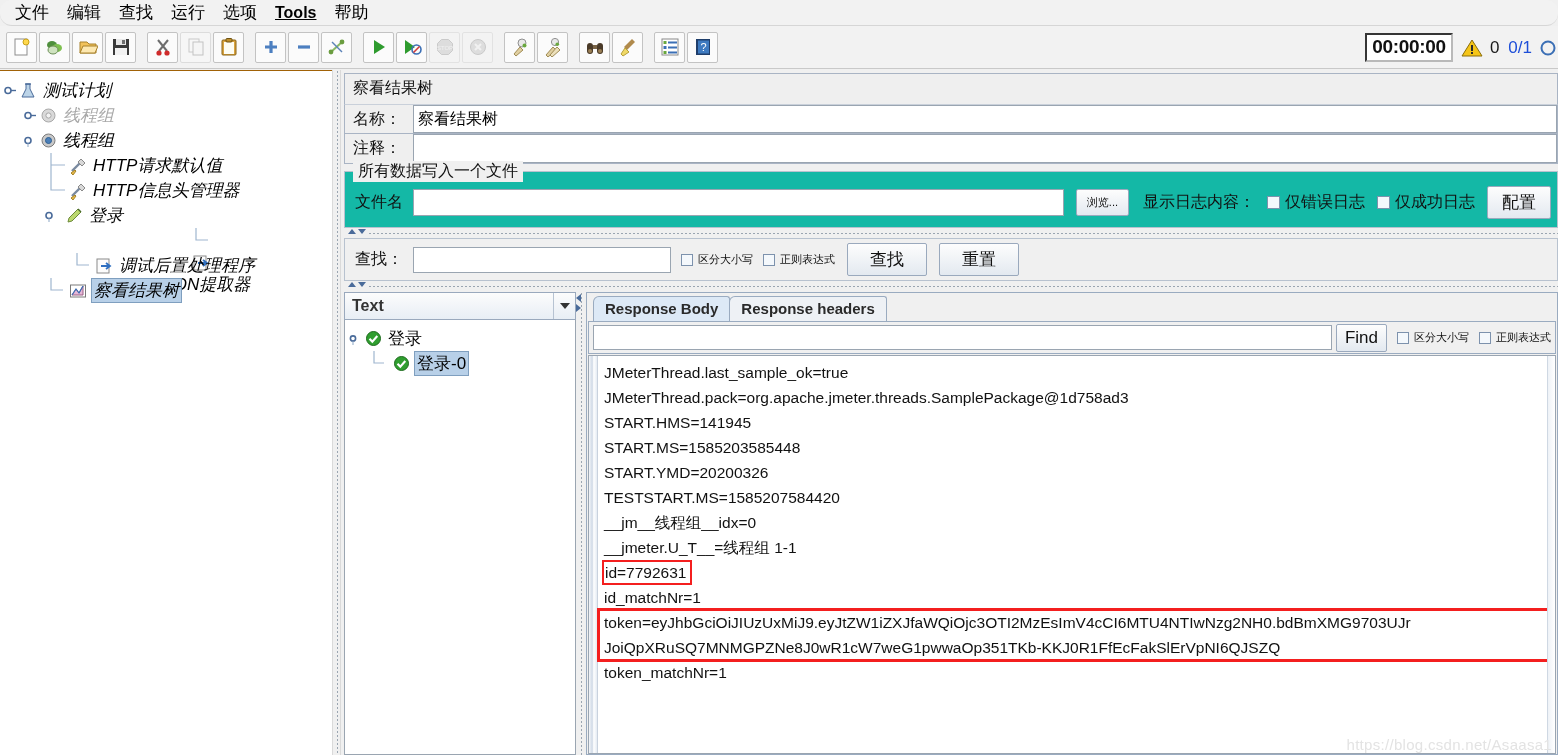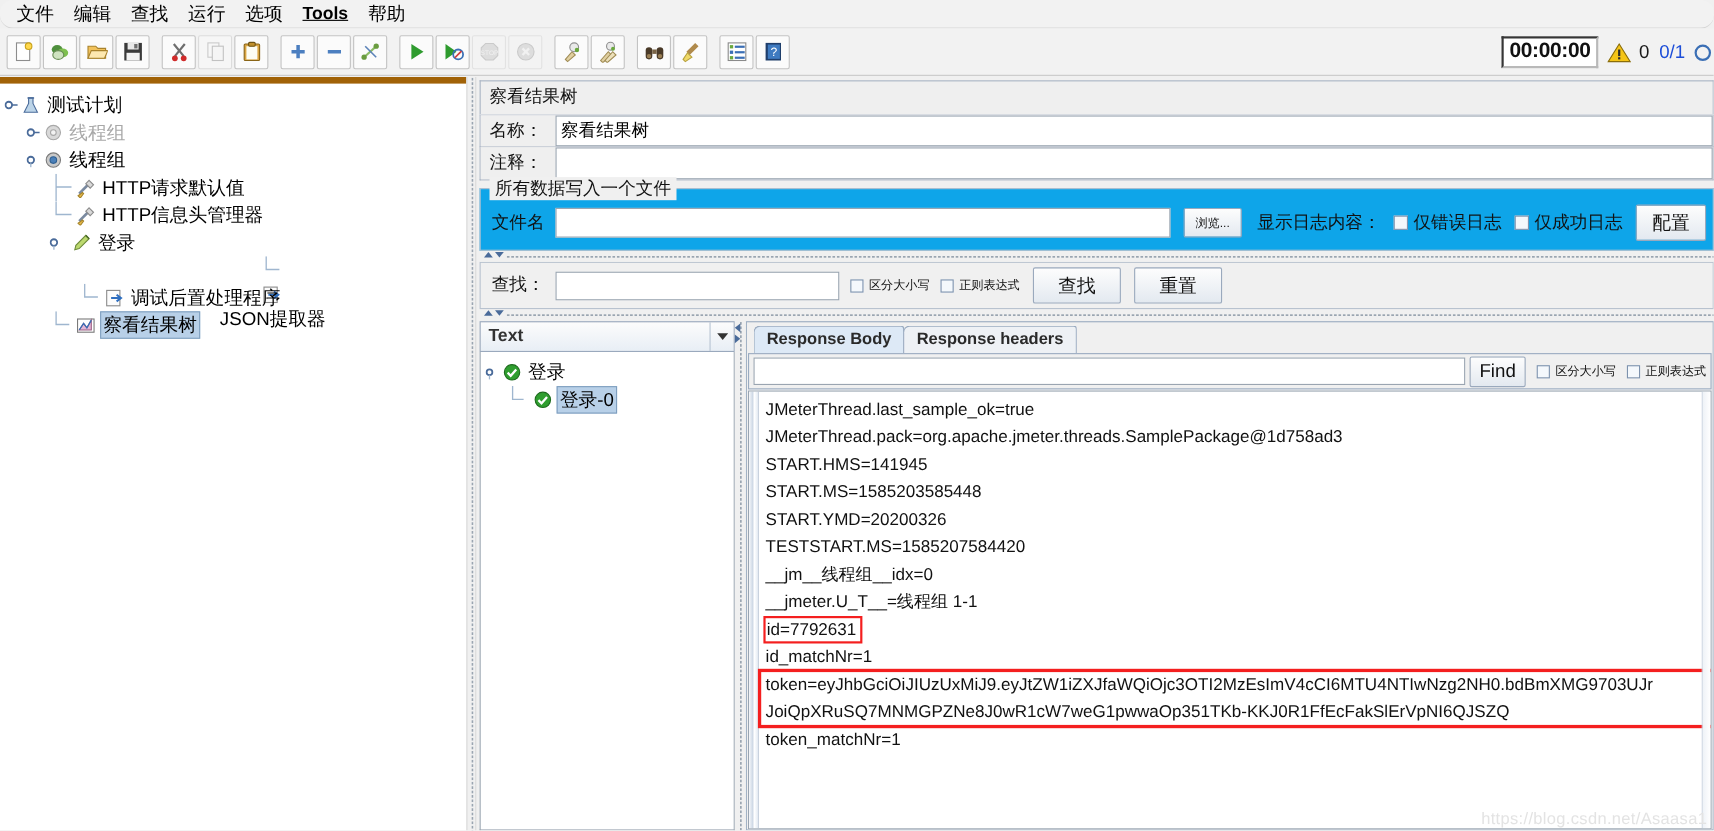--- a/index.html
+++ b/index.html
@@ -99,25 +99,26 @@
     position: absolute;
     top: 70px; left: 0;
     width: 1558px;
     height: 685px;
     display: flex;
     background: #f0f0f0;
   }
 
   
   .treepanel {
-    width: 424px;
+    width: 332px;
     background: #ffffff;
-    border-top: 6px solid #a16207;
+    border-top: 1px solid #a16207;
     position: relative;
     overflow: hidden;
+    font-style: italic;
   }
   .tree { padding: 7px 0 0 4px; }
   .tnode {
     display: flex;
     align-items: center;
     height: 25px;
     font-size: 17px;
     white-space: nowrap;
     position: relative;
   }
@@ -199,21 +200,21 @@
     display: flex; align-items: center;
     padding-left: 4px;
     color: #000;
     margin: 0;
   }
 
   
   .groupbox {
     margin-top: 7px;
     border: 1px solid #b8c2cf;
-    background: #0ea5e9;
+    background: #14b8a6;
     position: relative;
     padding: 14px 6px 8px 6px;
   }
   .groupbox > .gtitle {
     position: absolute;
     top: -11px; left: 8px;
     background: #f0f0f0;
     padding: 0 5px;
     font-size: 16px;
     color: #111;

